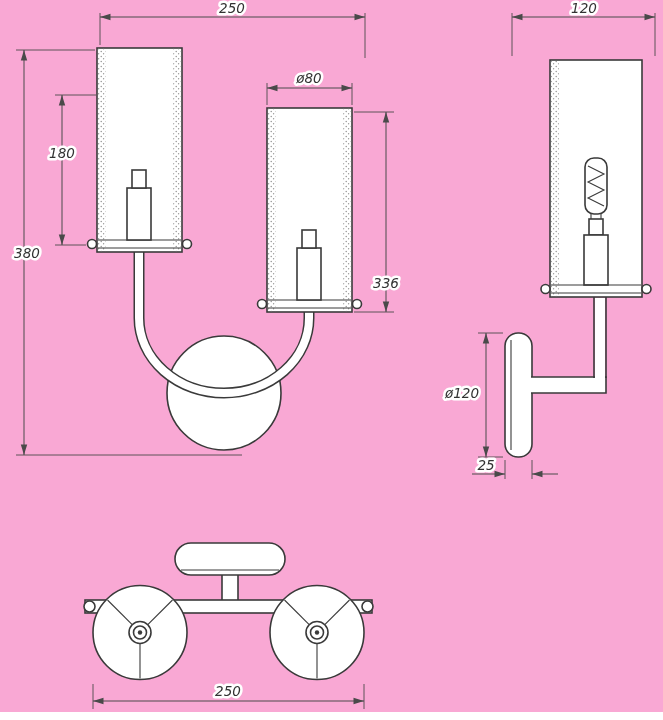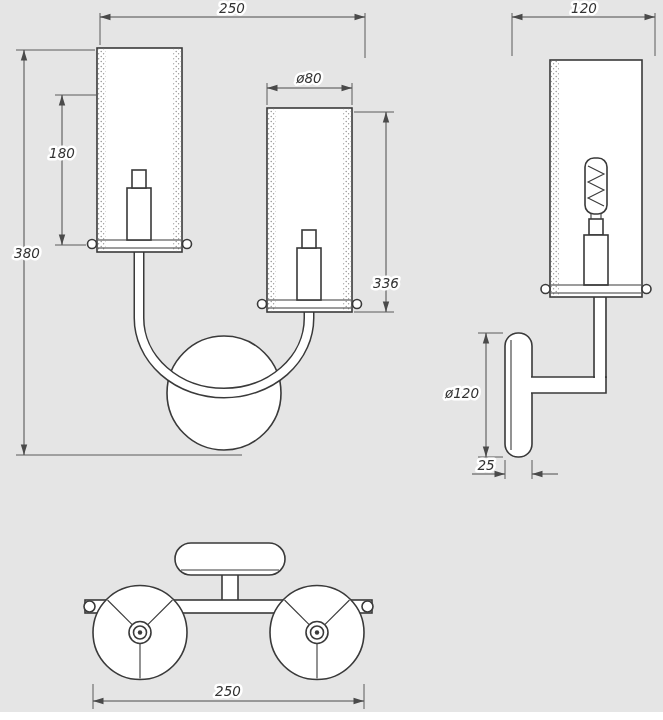--- a/index.html
+++ b/index.html
@@ -1,16 +1,16 @@
 <!DOCTYPE html>
 <html><head>
 <meta charset="utf-8">
 <style>
   html,body{margin:0;padding:0;background:#ffffff;}
-  .page{position:relative;width:663px;height:712px;background:#e5e5e5;overflow:hidden;}
+  .page{position:relative;width:663px;height:712px;background:#f9a8d4;overflow:hidden;}
   svg{display:block;}
   .obj{stroke:#3a3a3a;stroke-width:1.6;fill:none;}
   .objw{stroke:#3a3a3a;stroke-width:1.6;fill:#ffffff;}
   .thin{stroke:#3a3a3a;stroke-width:1.1;fill:none;}
   .dim{stroke:#4a4a4a;stroke-width:1;fill:none;}
   .ext{stroke:#4a4a4a;stroke-width:0.9;fill:none;}
   .dim-text{
     font-family:"DejaVu Sans","Liberation Sans",sans-serif;
     font-style:italic;
     font-size:13.5px;

